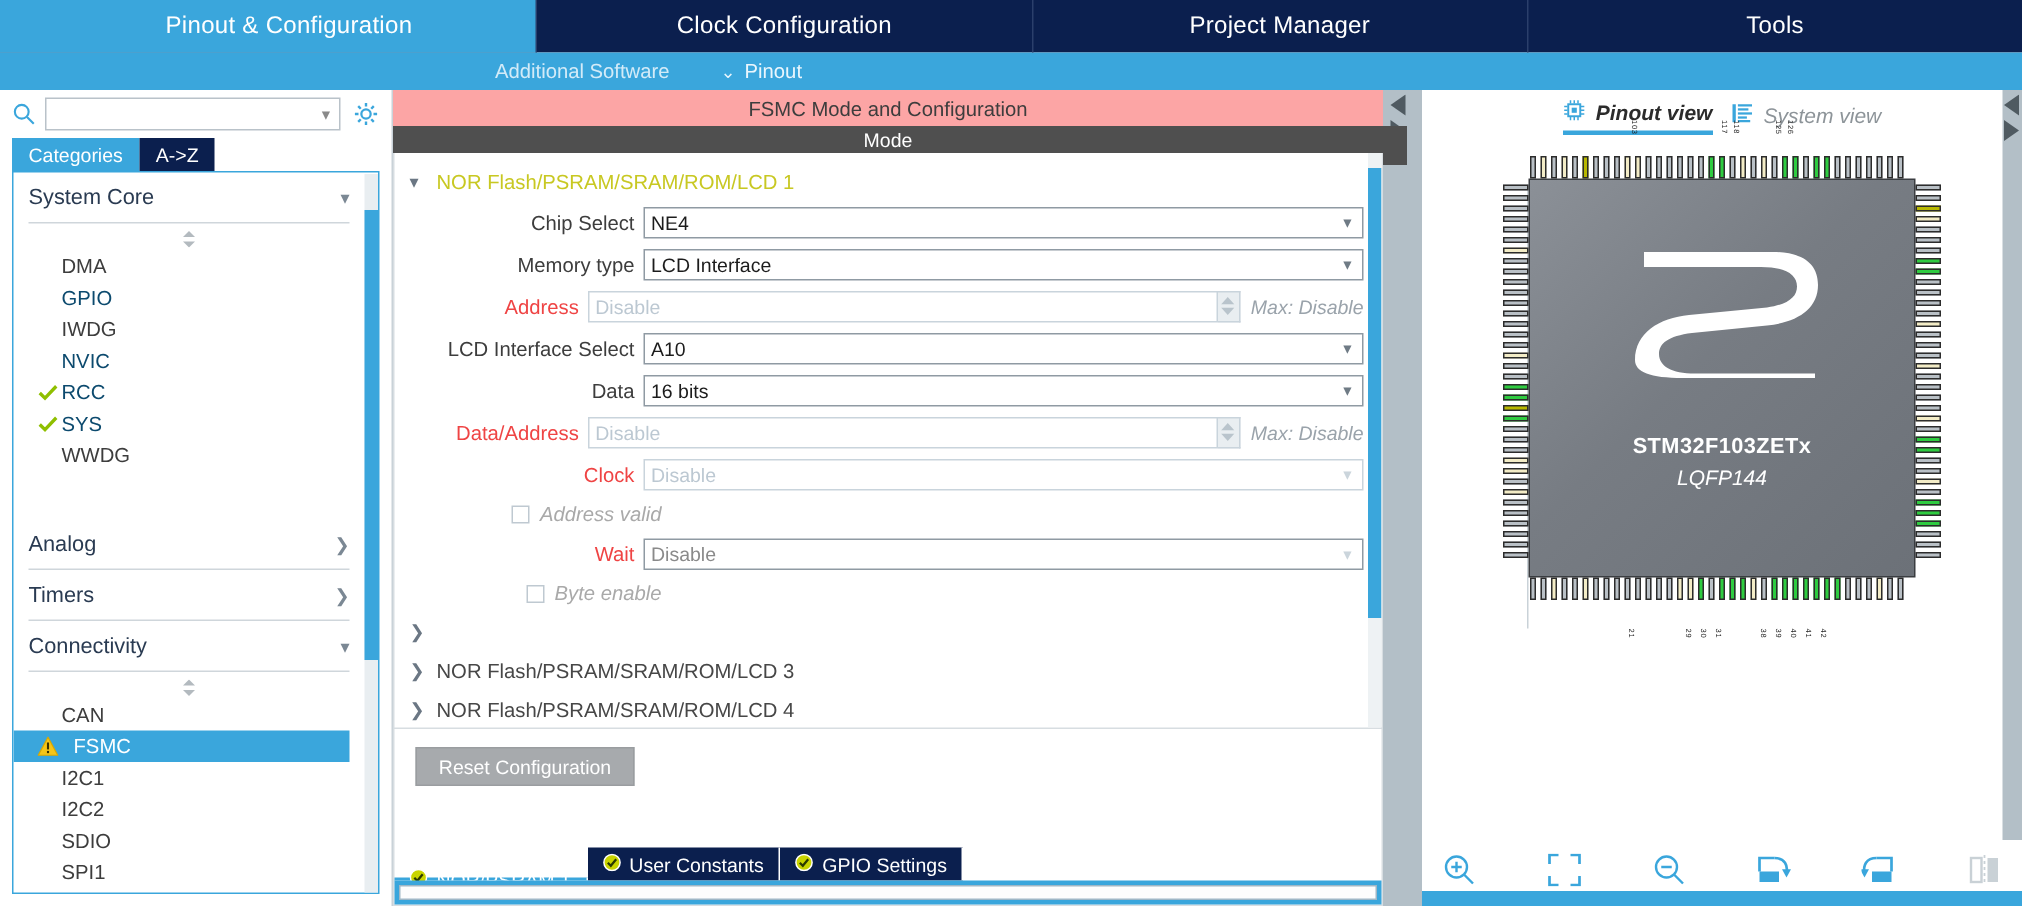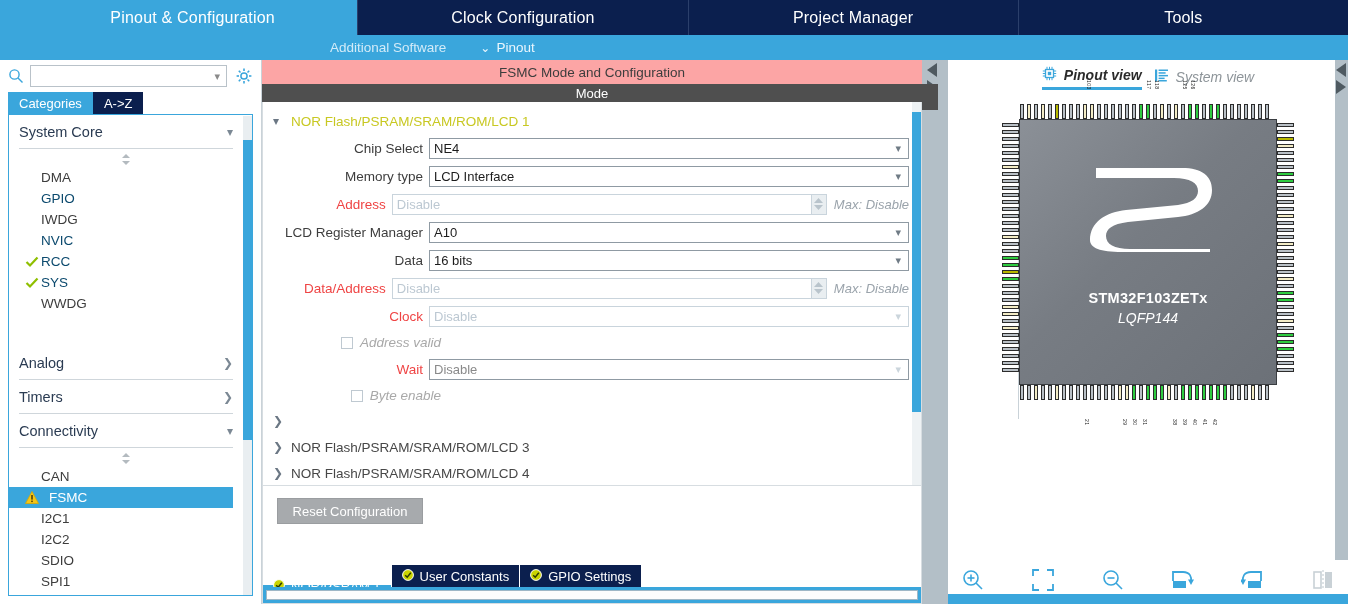--- a/index.html
+++ b/index.html
@@ -404,21 +404,21 @@
                 <polygon points="4.5,0 9,5 0,5" fill="#b9c4cc"></polygon>
               </svg>
             <svg width="9" height="5" viewBox="0 0 9 5">
                 <polygon points="4.5,5 9,0 0,0" fill="#b9c4cc"></polygon>
               </svg>
           </div>
           <span class="maxnote">Max: Disable</span>
         </div>
 
         <div class="frow">
-          <span class="flabel">LCD Register Manager</span>
+          <span class="flabel">LCD Interface Select</span>
           <div class="fctrl">
             <span class="val">A10</span>
             <span class="arrow">▾</span>
           </div>
         </div>
 
         <div class="frow">
           <span class="flabel">Data</span>
           <div class="fctrl">
             <span class="val">16 bits</span>

